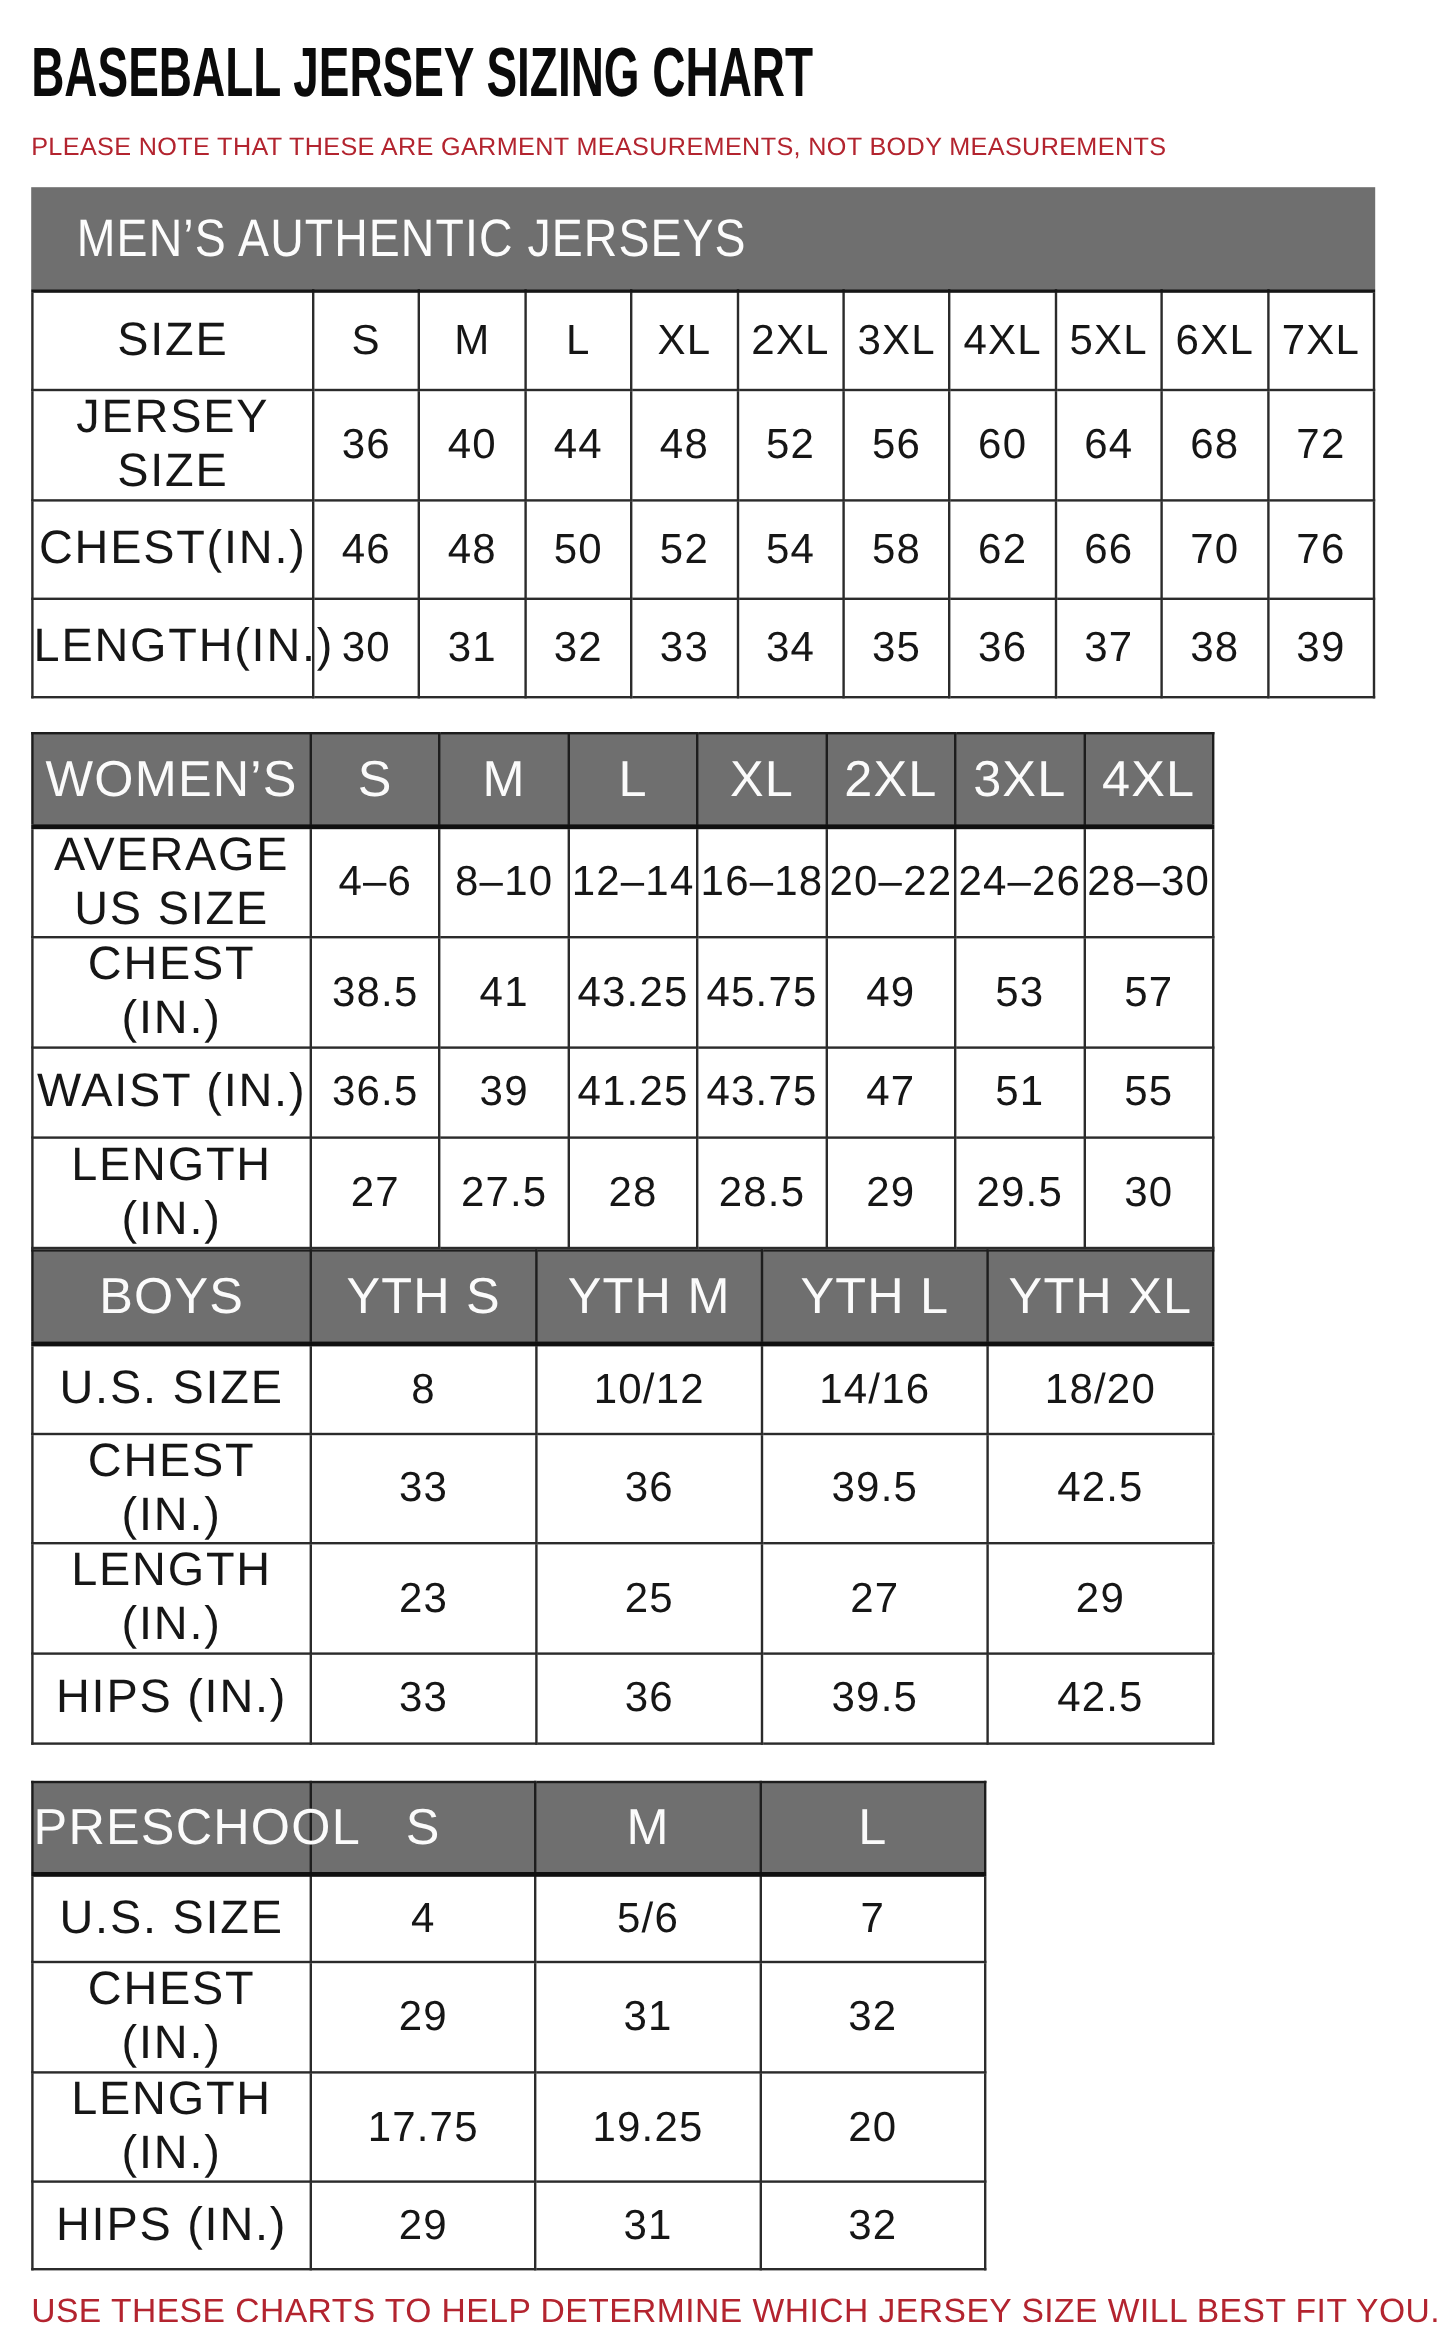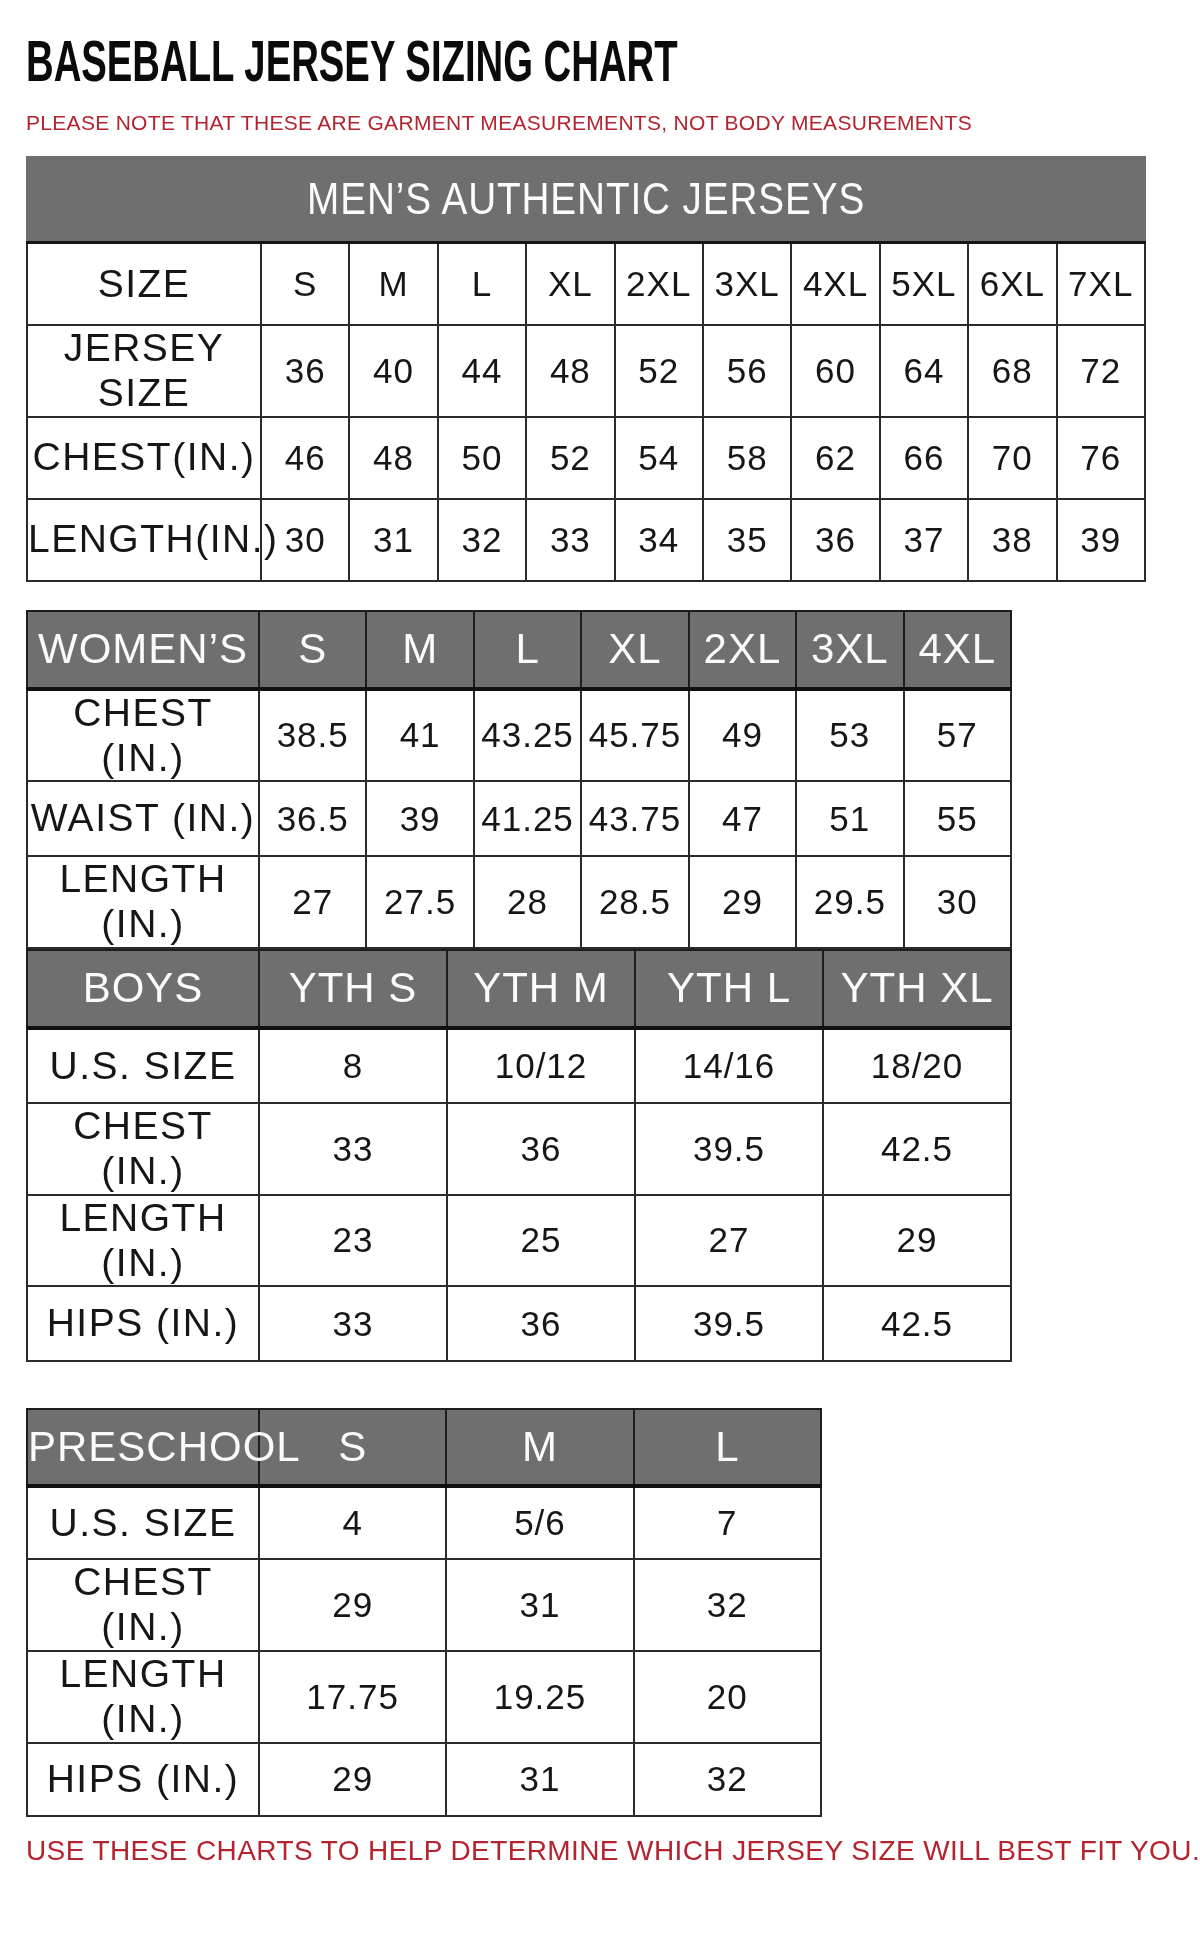--- a/index.html
+++ b/index.html
@@ -15,21 +15,21 @@
 
   .note{
     margin:15px 0 0 0;max-width:950px;
     font-size:21px;line-height:34px;letter-spacing:.3px;
     color:var(--accent-red,#b3242f);
   }
 
   .banner{
     margin-top:16px;width:1120px;height:85px;
     background:var(--header-gray,#6f6f6f);
-    display:flex;align-items:center;justify-content:center;
+    display:flex;align-items:center;justify-content:flex-start;
   }
   .banner .banner-text{
     color:#fcfcfc;font-size:44px;letter-spacing:1px;
     display:inline-block;transform:scaleX(.88);white-space:nowrap;
   }
 
   table.tbl{border-collapse:collapse;table-layout:fixed;background:#fff;}
   .tbl td{
     border:2px solid #2b2b2b;text-align:center;vertical-align:middle;
     padding:0;font-size:35px;letter-spacing:1px;white-space:pre-line;
@@ -49,21 +49,21 @@
   .womens{margin-top:28px;width:986px;}
   .womens td{height:75px;}
   .womens tr.head td{height:78px;}
   .womens col.lab{width:232px;}
 
   .boys{width:986px;}
   .boys td{height:75px;}
   .boys tr.head td{height:78px;}
   .boys col.lab{width:232px;}
 
-  .preschool{margin-top:46px;width:796px;}
+  .preschool{margin-top:30px;width:796px;}
   .preschool td{height:73px;}
   .preschool tr.head td{height:77px;}
   .preschool col.lab{width:232px;}
 
   .footer{
     margin:18px 0 0 0;font-size:28px;letter-spacing:.4px;white-space:nowrap;
     color:var(--accent-red,#b3242f);
   }
 </style>
 </head>
@@ -165,20 +165,31 @@
         <td class="label">WOMEN’S</td>
         <td>S</td>
         <td>M</td>
         <td>L</td>
         <td>XL</td>
         <td>2XL</td>
         <td>3XL</td>
         <td>4XL</td>
       </tr>
       <tr>
+        <td class="label">AVERAGE
+US SIZE</td>
+        <td>4–6</td>
+        <td>8–10</td>
+        <td>12–14</td>
+        <td>16–18</td>
+        <td>20–22</td>
+        <td>24–26</td>
+        <td>28–30</td>
+      </tr>
+      <tr>
         <td class="label">CHEST (IN.)</td>
         <td>38.5</td>
         <td>41</td>
         <td>43.25</td>
         <td>45.75</td>
         <td>49</td>
         <td>53</td>
         <td>57</td>
       </tr>
       <tr>

